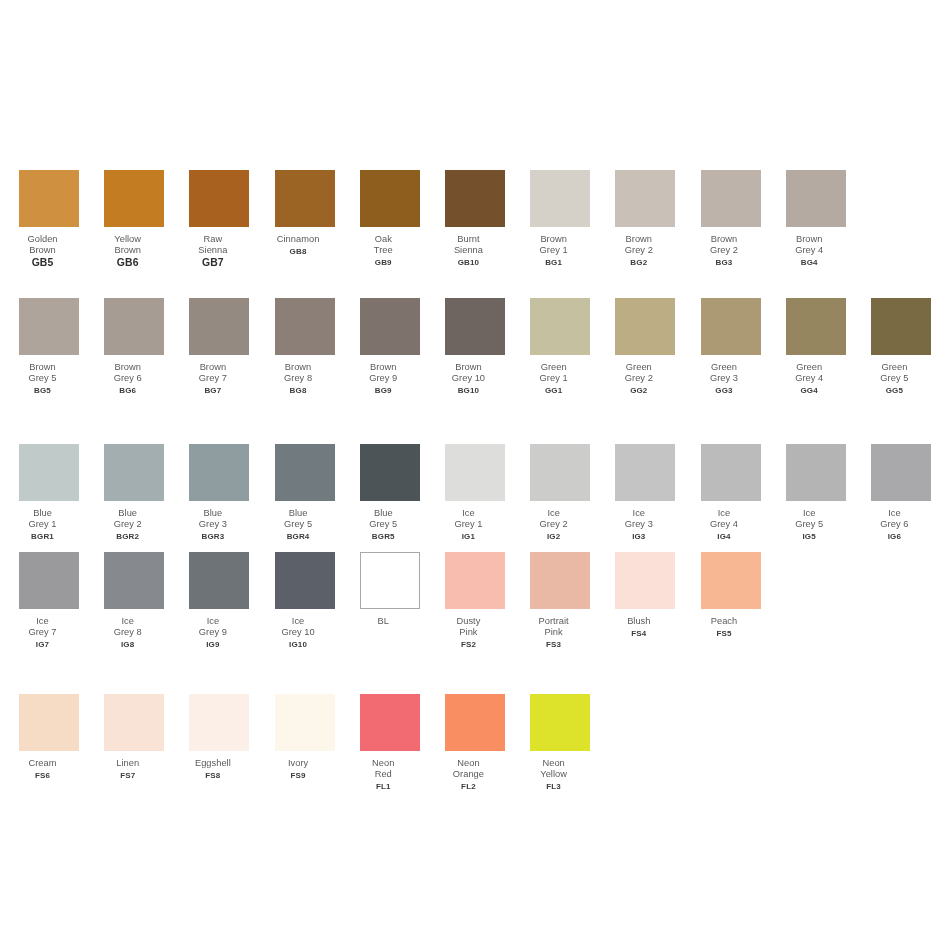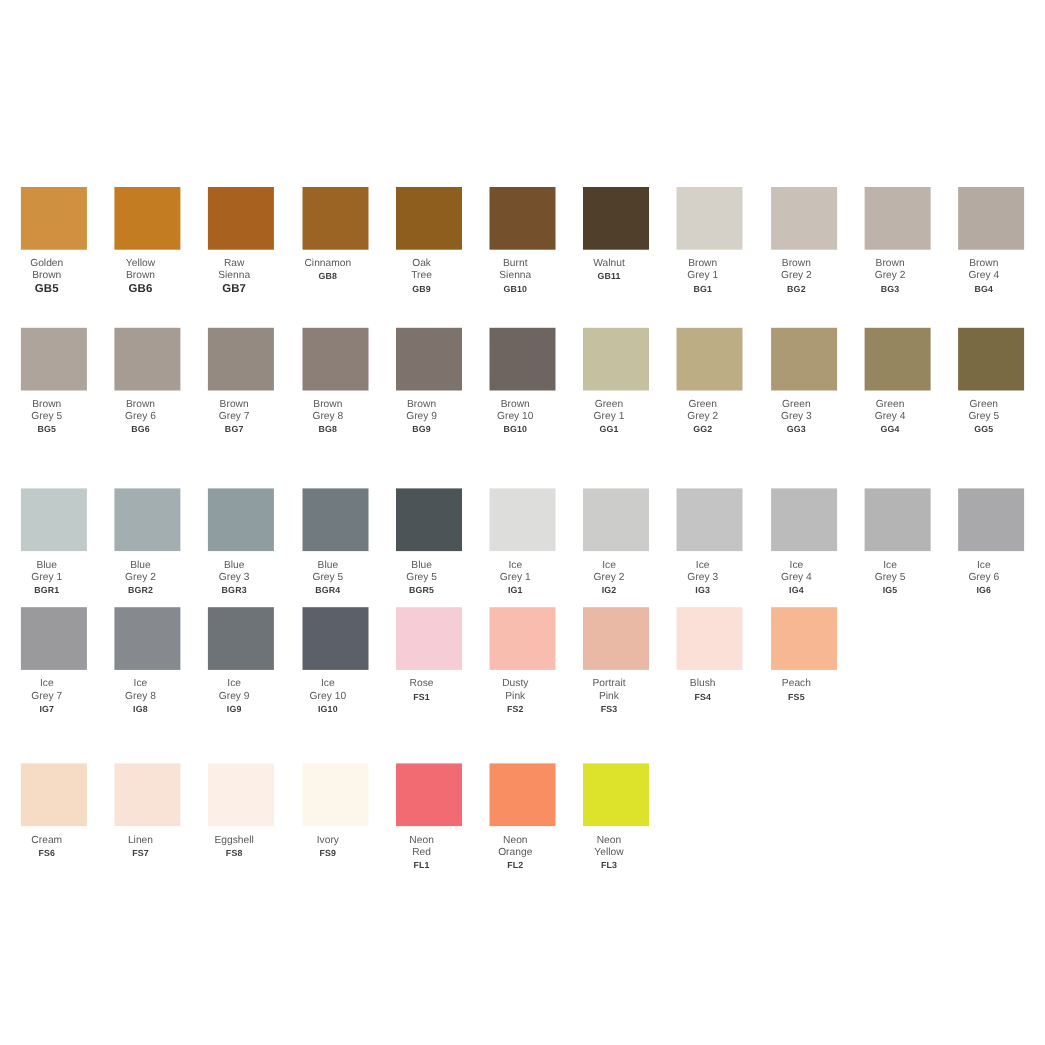--- a/index.html
+++ b/index.html
@@ -122,27 +122,20 @@
       </div>
       <div class="cell">
         <div class="swatch" style="background: rgb(116, 81, 44);"></div>
         <div class="caption">
           <div class="cname">Burnt
 Sienna</div>
           <div class="ccode">GB10</div>
         </div>
       </div>
       <div class="cell">
-        <div class="swatch" style="background: rgb(80, 63, 43);"></div>
-        <div class="caption">
-          <div class="cname">Walnut</div>
-          <div class="ccode">GB11</div>
-        </div>
-      </div>
-      <div class="cell">
         <div class="swatch" style="background: rgb(214, 209, 200);"></div>
         <div class="caption">
           <div class="cname">Brown
 Grey 1</div>
           <div class="ccode">BG1</div>
         </div>
       </div>
       <div class="cell">
         <div class="swatch" style="background: rgb(201, 192, 183);"></div>
         <div class="caption">
@@ -375,24 +368,24 @@
       </div>
       <div class="cell">
         <div class="swatch" style="background: rgb(91, 96, 105);"></div>
         <div class="caption">
           <div class="cname">Ice
 Grey 10</div>
           <div class="ccode">IG10</div>
         </div>
       </div>
       <div class="cell">
-        <div class="swatch" style="background: rgb(246, 204, 215);"></div>
-        <div class="caption">
-          <div class="cname">Rose</div>
-          <div class="ccode">FS1</div>
+        <div class="swatch bordered" style="background: rgb(255, 255, 255);"></div>
+        <div class="caption">
+          <div class="cname">BL</div>
+          <div class="ccode empty"></div>
         </div>
       </div>
       <div class="cell">
         <div class="swatch" style="background: rgb(249, 189, 175);"></div>
         <div class="caption">
           <div class="cname">Dusty
 Pink</div>
           <div class="ccode">FS2</div>
         </div>
       </div>

